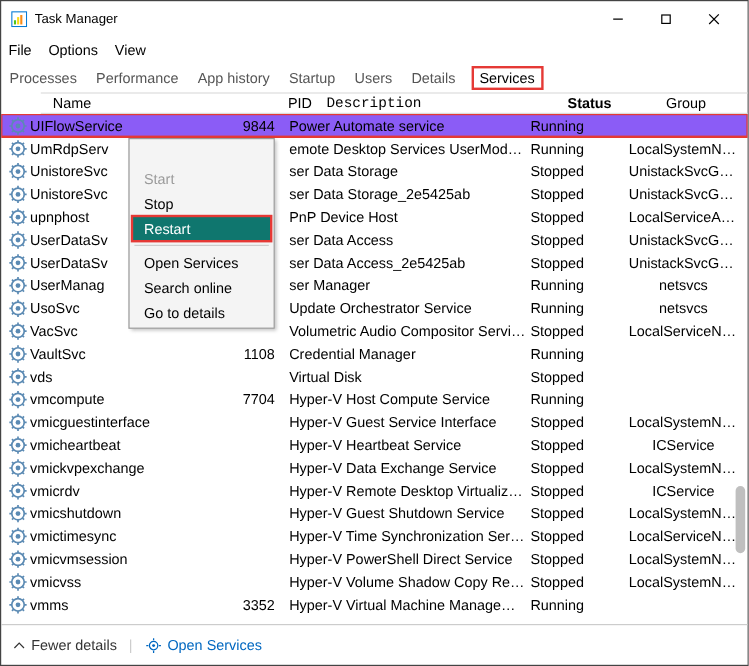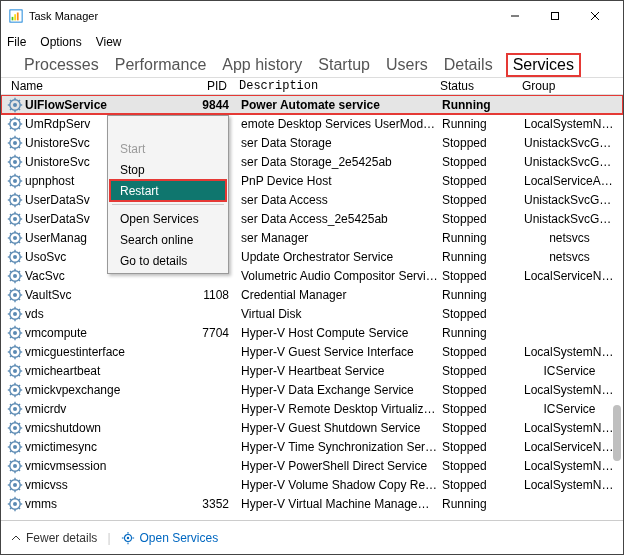--- a/index.html
+++ b/index.html
@@ -6,32 +6,32 @@
 body { width: 624px; height: 555px; overflow: hidden; }
 .window { width: 624px; height: 555px; border: 1px solid #444; background: #fff; display: flex; flex-direction: column; position: relative; }
 .titlebar { height: 30px; display: flex; align-items: center; padding: 0 8px; }
 .app-icon { width: 14px; height: 14px; margin-right: 6px; }
 .title { font-size: 11px; color: #000; flex: 1; }
 .winctrls { display: flex; align-items: center; }
 .winbtn { width: 40px; height: 24px; display: flex; align-items: center; justify-content: center; color: #000; }
 .winbtn svg { stroke: #000; }
 .menubar { height: 22px; display: flex; align-items: center; padding: 0 6px; font-size: 12px; gap: 14px; }
 .menubar span { color: #000; }
-.tabbar { height: 24px; display: flex; align-items: center; padding: 0 20px; font-size: 16px; color: #555; gap: 10px; }
+.tabbar { height: 24px; display: flex; align-items: center; padding: 0 4px; font-size: 12px; color: #555; gap: 10px; }
 .tab { padding: 2px 3px; }
 .tab.selected { border: 2px solid #e53935; padding: 1px 5px; color: #000; }
-.headers { height: 18px; display: flex; align-items: center; border-top: 1px solid #ddd; border-bottom: 1px solid #ddd; font-size: 12px; color: #000; }
+.headers { height: 18px; display: flex; align-items: center; border-top: 1px solid #ddd; border-bottom: 1px solid #ddd; font-size: 12px; color: #000; margin-left: 33px; }
 .col-name { width: 190px; padding-left: 10px; }
 .col-pid { width: 40px; text-align: right; padding-right: 4px; }
 .col-desc { width: 205px; padding-left: 8px; font-family: Liberation Mono, monospace; }
-.col-status { width: 82px; padding-left: 4px; }
+.col-status { width: 82px; padding-left: 4px; font-weight: bold; }
 .col-group { flex: 1; padding-left: 4px; }
 .rows { flex: 1; overflow: hidden; position: relative; }
 .row { height: 19px; display: flex; align-items: center; font-size: 12px; color: #000; white-space: nowrap; overflow: hidden; }
-.row.first { outline: 2px solid #e53935; outline-offset: -1px; background: #e5e5e5; font-weight: bold; }
+.row.first { outline: 2px solid #e53935; outline-offset: -1px; background: #8b5cf6; }
 .row .svc-icon { width: 16px; height: 16px; margin-left: 6px; margin-right: 2px; flex-shrink: 0; }
 .row .name { width: 166px; overflow: hidden; text-overflow: ellipsis; }
 .row .pid { width: 42px; text-align: right; padding-right: 4px; }
 .row .desc { width: 205px; overflow: hidden; text-overflow: ellipsis; padding-left: 8px; }
 .row .status { width: 82px; padding-left: 4px; }
 .row .group { flex: 1; overflow: hidden; text-overflow: ellipsis; padding-left: 4px; padding-right: 8px; text-align: center; }
 .context-menu { position: absolute; top: 20px; left: 106px; width: 122px; background: #f4f4f4; border: 1px solid #999; box-shadow: 2px 2px 3px rgba(0,0,0,0.25); z-index: 10; font-size: 12px; padding: 2px; }
 .cm-item { height: 21px; display: flex; align-items: center; padding-left: 10px; color: #000; }
 .cm-item.disabled { color: #9b9b9b; margin-top: 20px; }
 .cm-item.selected { background: #0f766e; color: #fff; outline: 2px solid #e53935; outline-offset: -1px; }

